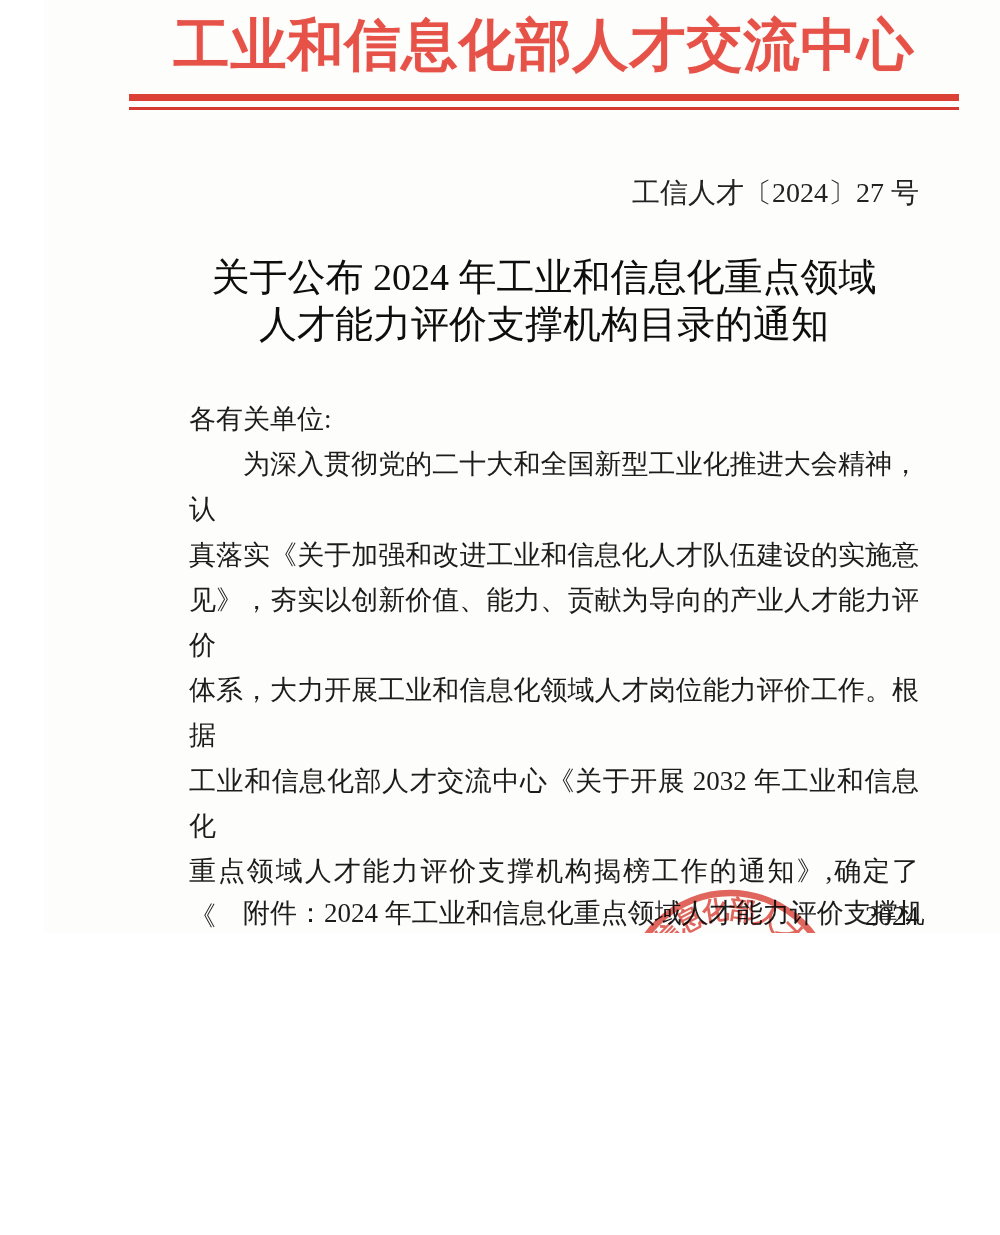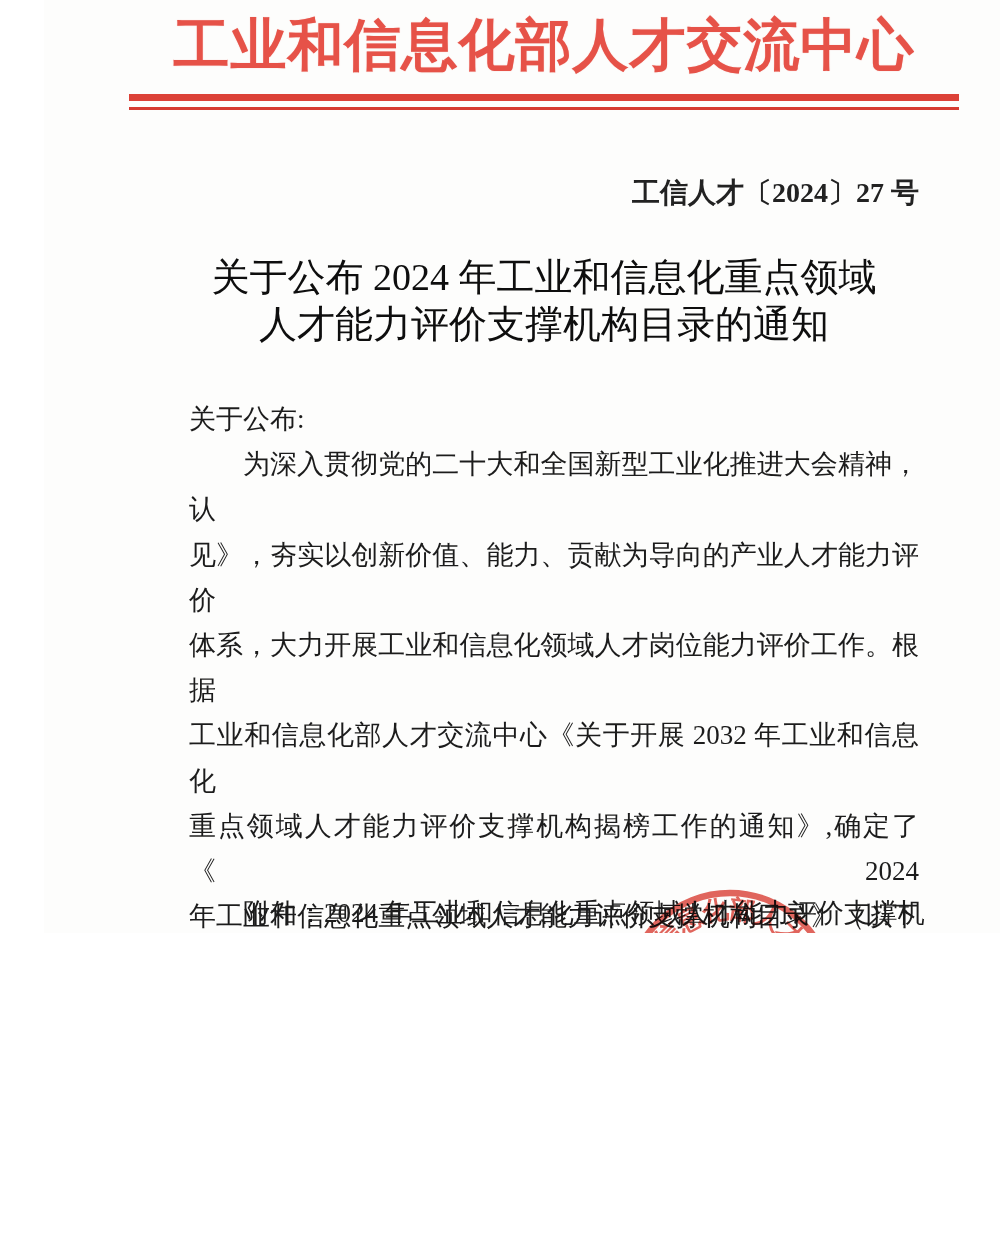--- a/index.html
+++ b/index.html
@@ -25,21 +25,20 @@
   .rule{position:absolute;left:85px;width:830px;}
   .rule-thick-top{top:94px;height:7px;background:#dc4137;}
   .rule-thin-top{top:107px;height:3px;background:#d63b31;}
   .rule-thin-bottom{top:1176px;height:3px;background:#d63b31;}
   .rule-thick-bottom{top:1183px;height:8px;background:#dc4137;}
 
   .doc-number{
     position:absolute;top:174px;right:125px;
     font-size:28px;color:#222;
     white-space:nowrap;
-    font-weight:bold;
   }
   
   .doc-title{
     position:absolute;top:254px;left:0;width:1000px;
     text-align:center;
     font-size:38px;font-weight:normal;line-height:47px;
     color:#0e0e0e;
   }
   
   .body-block{
@@ -92,23 +91,24 @@
   <div class="rule rule-thin-top"></div>
 
   <div class="doc-number">工信人才〔2024〕27 号</div>
 
   <div class="doc-title">
     <div>关于公布 2024 年工业和信息化重点领域</div>
     <div>人才能力评价支撑机构目录的通知</div>
   </div>
 
   <div class="body-block">
-    <div class="body-line">关于公布:</div>
+    <div class="body-line">各有关单位:</div>
     <div>
         <div class="body-line indent fill">为深入贯彻党的二十大和全国新型工业化推进大会精神，认</div>
+        <div class="body-line fill">真落实《关于加强和改进工业和信息化人才队伍建设的实施意</div>
         <div class="body-line fill">见》，夯实以创新价值、能力、贡献为导向的产业人才能力评价</div>
         <div class="body-line fill">体系，大力开展工业和信息化领域人才岗位能力评价工作。根据</div>
         <div class="body-line fill">工业和信息化部人才交流中心《关于开展 2032 年工业和信息化</div>
         <div class="body-line fill">重点领域人才能力评价支撑机构揭榜工作的通知》,确定了《2024</div>
         <div class="body-line fill">年工业和信息化重点领域人才能力评价支撑机构目录》（以下简</div>
         <div class="body-line">称《目录》，2024 年 3 月更新），现予公布。</div>
         <div class="body-line indent">《目录》有效期 1 年，实行动态调整机制，定期更新。</div>
       </div>
   </div>
 

